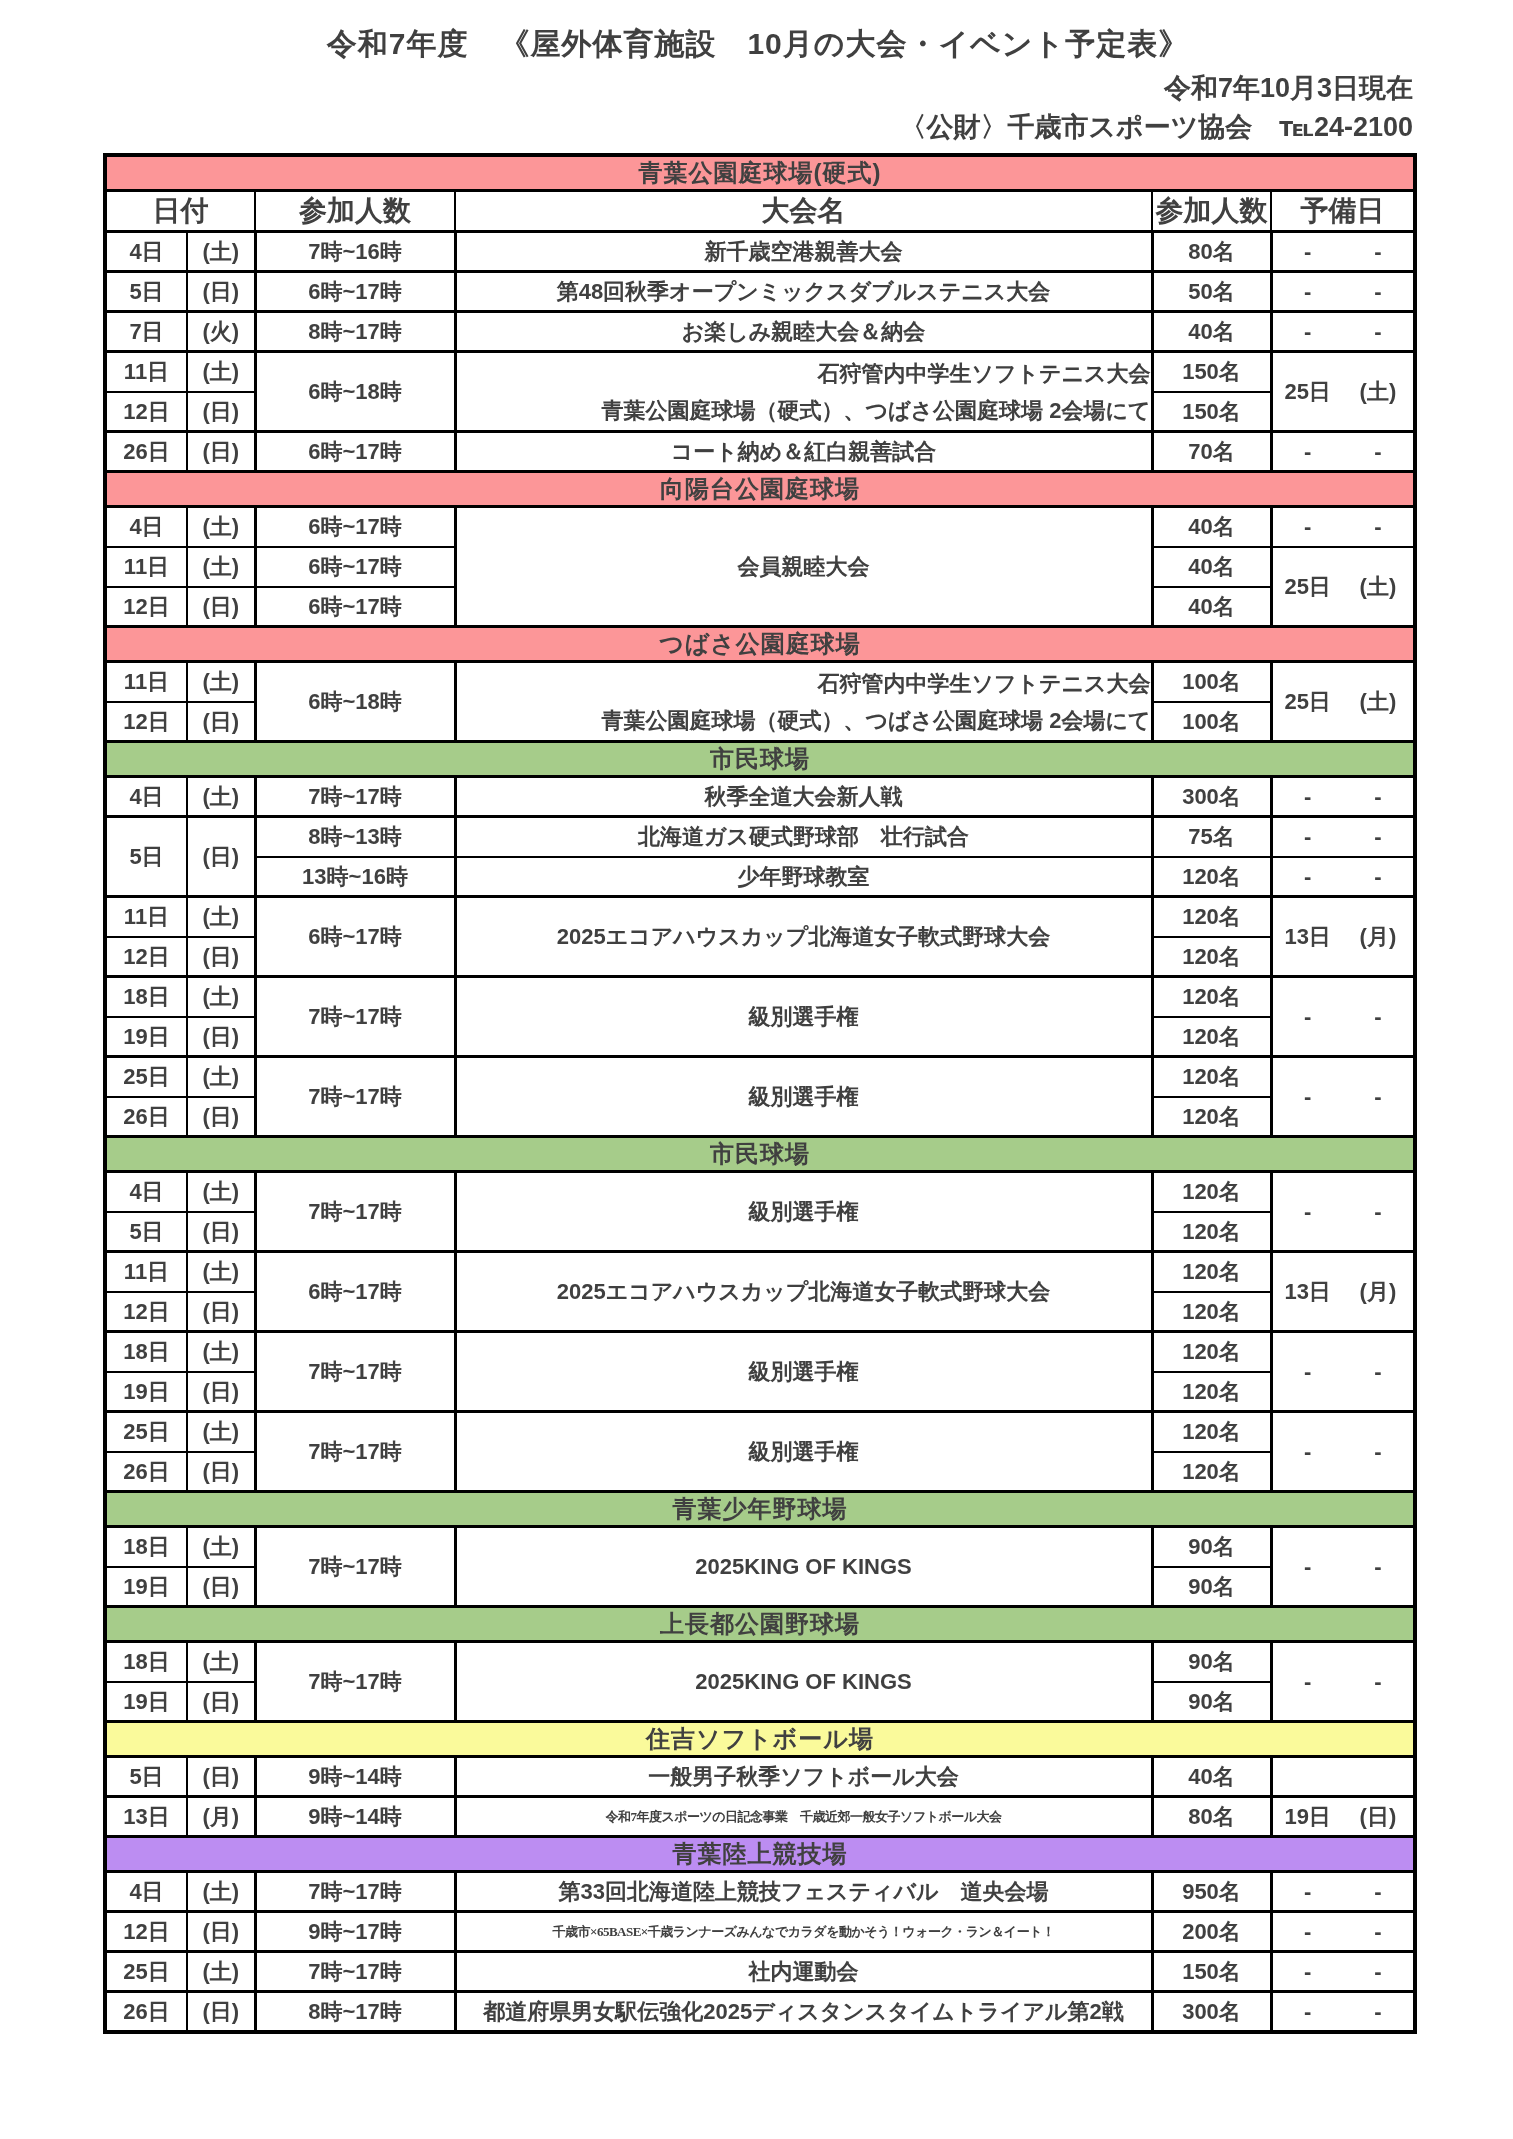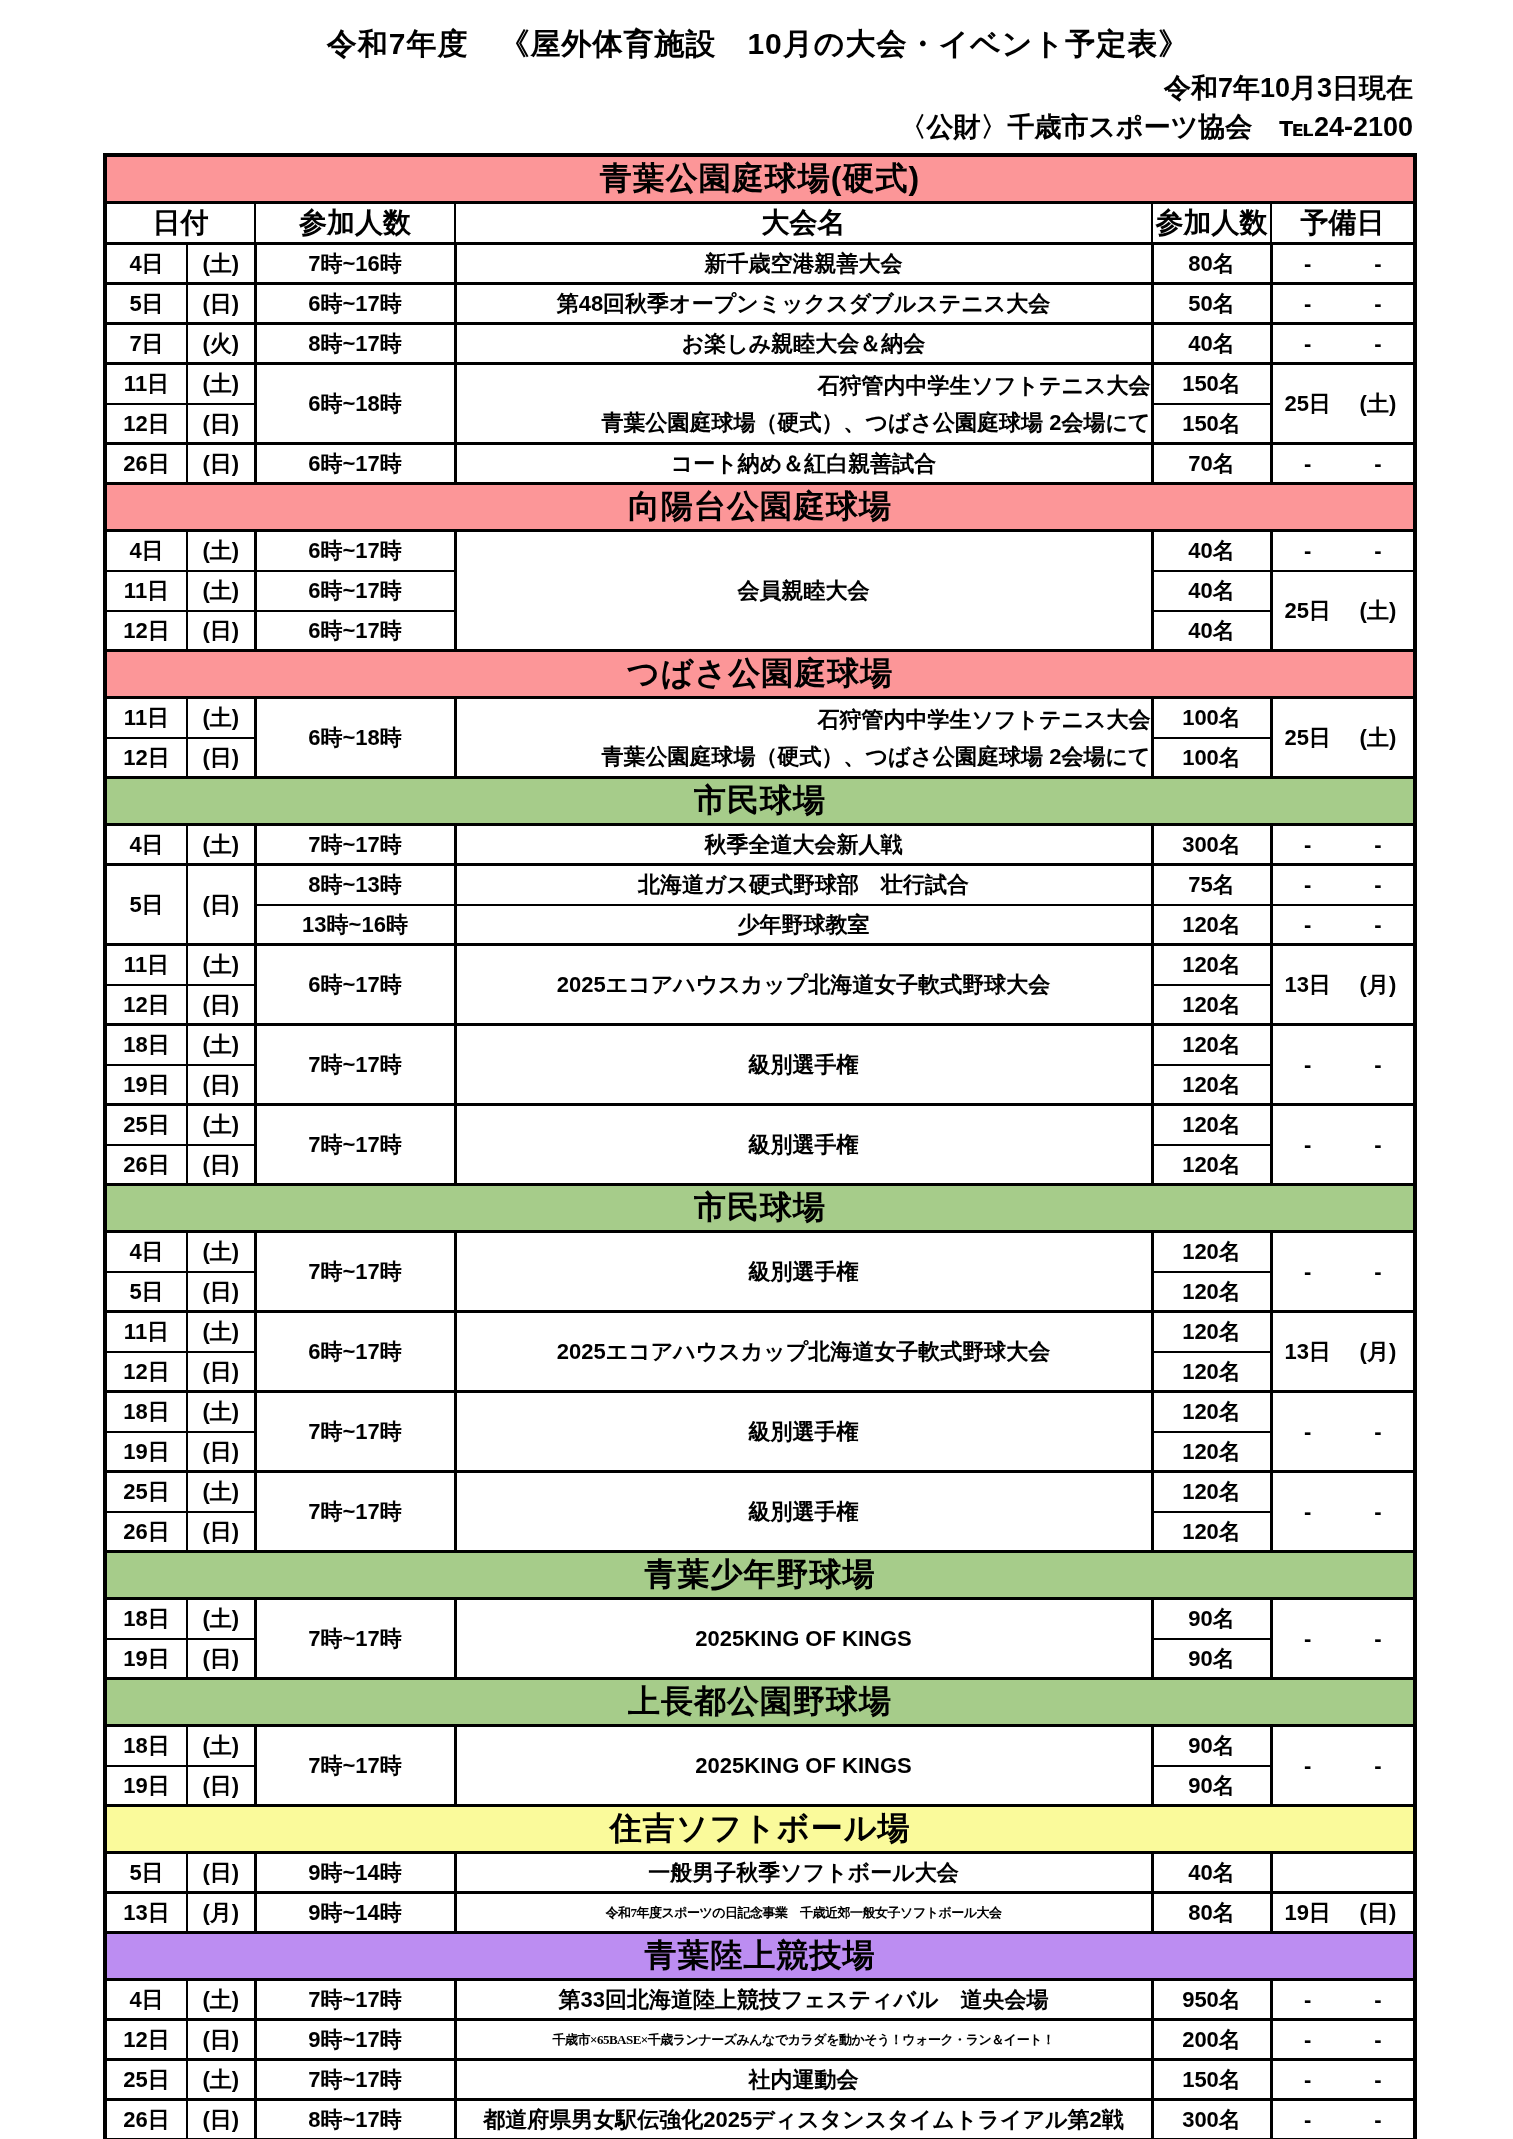--- a/index.html
+++ b/index.html
@@ -1,36 +1,36 @@
 <!DOCTYPE html>
 <html><head>
 <meta charset="utf-8">
 <style>
   html,body{margin:0;padding:0;}
   body{background:#e8e8e8;}
   .page{
     width:1513px;height:2139px;background:#ffffff;position:relative;
     font-family:"Liberation Sans","DejaVu Sans",sans-serif;
-    font-weight:bold;color:#000000;overflow:hidden;
+    font-weight:bold;color:#404040;overflow:hidden;
   }
   .doc-header{padding:24px 100px 6px 103px;}
   .doc-title{font-size:30px;text-align:center;margin:0 0 4px 0;letter-spacing:1px;}
   .right-info{text-align:right;font-size:27px;line-height:1.45;}
   table.schedule{
     border-collapse:collapse;table-layout:fixed;
     margin-left:103px;width:1310px;border:4px solid #000;
   }
   table.schedule td,table.schedule th{
     border:2px solid #000;text-align:center;vertical-align:middle;
     padding:0;overflow:hidden;white-space:nowrap;
   }
   tr.sec{height:34px;}
   tr.sec td{
     border-top:3px solid #000;border-bottom:3px solid #000;
-    font-size:32px;letter-spacing:1px;
+    font-size:24px;letter-spacing:1px;
   }
   tr.cols{height:34px;}
   tr.cols th{font-size:28px;border-top:3px solid #000;border-bottom:3px solid #000;}
   tr.sub{height:40px;}
   tr.sub td{font-size:22px;}
   tr.group-start td{border-top:3px solid #000;}
   .c-wd,.c-time,.c-event,.c-ppl{border-right-width:3px !important;}
   .c-day{border-right-width:2px;}
   .time-wrap{display:flex;justify-content:center;align-items:center;padding:0 14px;}
   .time-wrap span{display:block;}

